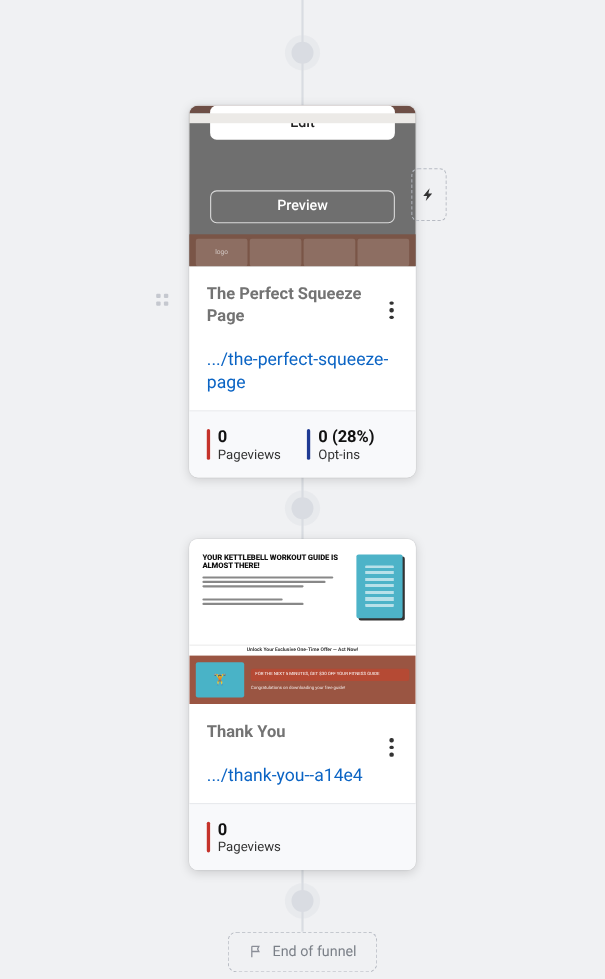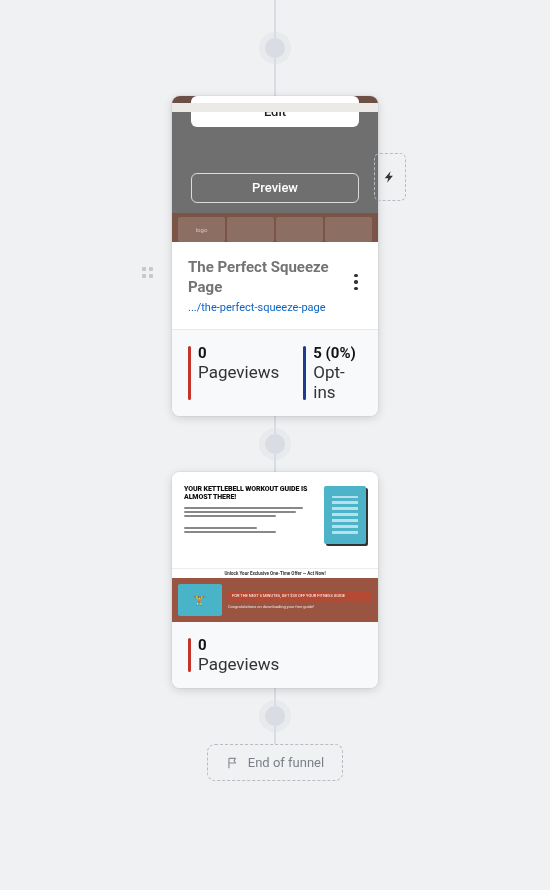--- a/index.html
+++ b/index.html
@@ -102,23 +102,23 @@
     border-bottom: 1px solid #e8eaed;
   }
   .card-title {
     font-size: 15px;
     font-weight: 700;
     color: #737373;
     line-height: 1.3;
     max-width: 150px;
   }
   .card-url {
-    font-size: 11px;
+    font-size: 16px;
     color: #0b64c4;
-    margin-top: 4px;
+    margin-top: 20px;
     line-height: 1.3;
     cursor: pointer;
   }
   .kebab {
     position: absolute;
     right: 12px;
     top: 28px;
     width: 20px;
     height: 24px;
     display: flex;
@@ -146,21 +146,21 @@
   .stat::before {
     content: "";
     position: absolute;
     left: 0; top: 2px; bottom: 2px;
     width: 3px;
     border-radius: 2px;
   }
   .stat.red::before { background: #c5332b; }
   .stat.blue::before { background: #1f3a93; }
   .stat .val { font-size: 15px; font-weight: 700; color: #111; }
-  .stat .lbl { font-size: 17px; color: #333; }
+  .stat .lbl { font-size: 12px; color: #333; }
   
   .preview2 {
     height: 150px;
     position: relative;
     overflow: hidden;
   }
   .p2-white {
     height: 96px;
     background: #fff;
     display: flex;
@@ -335,21 +335,21 @@
           <span></span>
           <span></span>
         </div>
     </div>
     <div class="stats">
       <div class="stat red">
         <div class="val">0</div>
         <div class="lbl">Pageviews</div>
       </div>
       <div class="stat blue">
-        <div class="val">5 (0%)</div>
+        <div class="val">0 (28%)</div>
         <div class="lbl">Opt-ins</div>
       </div>
     </div>
   </div>
 
   <div class="connector-line" style="height:22px"></div>
   <div class="connector-node"></div>
   <div class="connector-line" style="height:22px"></div>
 
   <div class="card">
@@ -373,20 +373,29 @@
       <div class="p2-lower">
         <div class="p2-promo">
           <div class="p2-promo-img">🏋</div>
           <div class="p2-promo-body">
             <div class="p2-promo-pill">FOR THE NEXT 5 MINUTES, GET $30 OFF YOUR FITNESS GUIDE</div>
             <div class="p2-promo-sub">Congratulations on downloading your free guide!</div>
           </div>
         </div>
       </div>
     </div>
+    <div class="card-info">
+      <div class="card-title">Thank You</div>
+      <div class="card-url">.../thank-you--a14e4</div>
+      <div class="kebab">
+          <span></span>
+          <span></span>
+          <span></span>
+        </div>
+    </div>
     <div class="stats">
       <div class="stat red">
         <div class="val">0</div>
         <div class="lbl">Pageviews</div>
       </div>
     </div>
   </div>
 
   <div class="connector-line" style="height:22px"></div>
   <div class="connector-node"></div>

